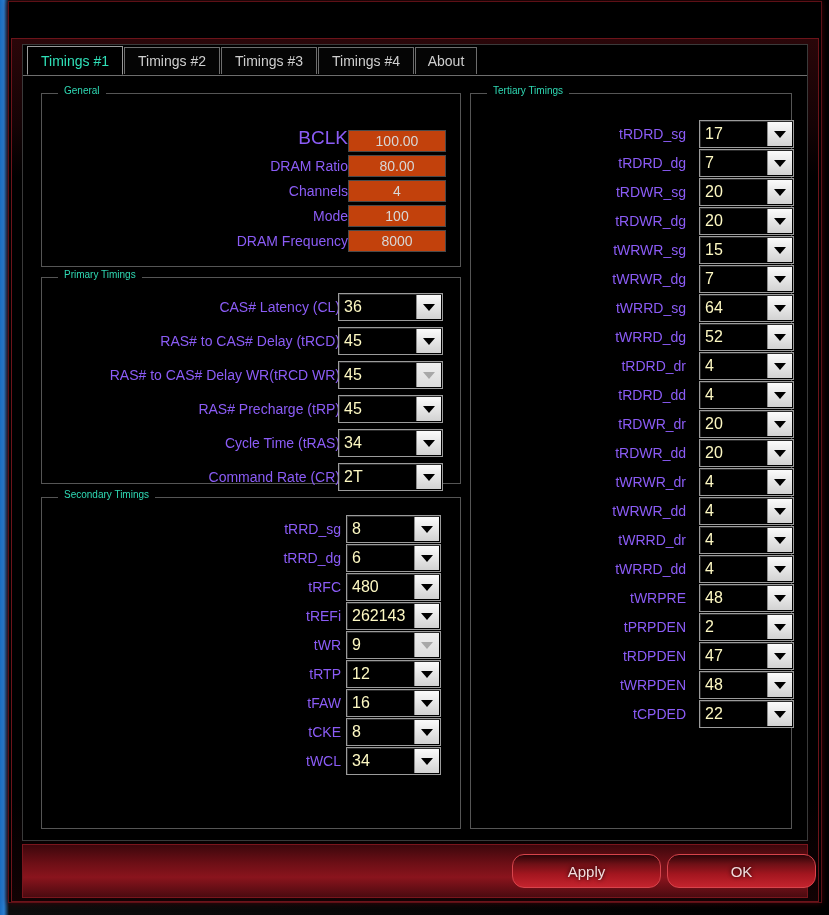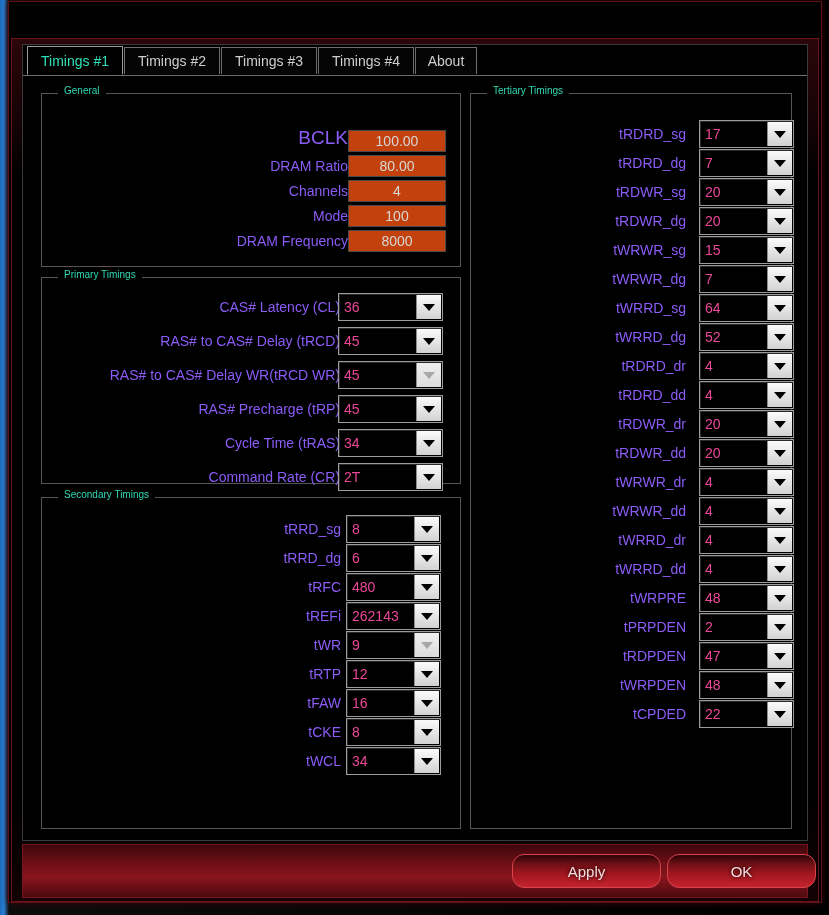--- a/index.html
+++ b/index.html
@@ -68,21 +68,21 @@
     background:#c2410c;border:1px solid #4a4a4a;
     color:#d7d7d7;font-size:14px;text-align:center;box-sizing:border-box;}
 
   .boardname{position:absolute;color:#9a9a9a;font-size:14px;white-space:nowrap;}
 
   
   .combo{position:absolute;height:28px;background:#000;
     border:1px solid #9b9b9b;box-sizing:border-box;cursor:pointer;
     box-shadow:inset 1px 1px 0 #2a2a2a;}
   .combo .val{position:absolute;left:5px;top:0;height:26px;line-height:26px;
-    color:#ec4899;font-size:14px;white-space:nowrap;text-align:right;}
+    color:#fef9c3;font-size:16px;white-space:nowrap;text-align:right;}
   .combo .arrowbox{position:absolute;right:1px;top:1px;width:24px;height:24px;
     background:linear-gradient(180deg,#fbfbfb,#d2d2d2);
     border-left:1px solid #8d8d8d;display:flex;align-items:center;justify-content:center;}
   .combo .arrowbox .tri{width:0;height:0;border-left:6px solid transparent;
     border-right:6px solid transparent;border-top:7px solid #000;}
   .combo.disabled .arrowbox{background:linear-gradient(180deg,#efefef,#dcdcdc);}
   .combo.disabled .arrowbox .tri{border-top-color:#a8a8a8;}
 
   
   #bottombar{position:absolute;left:10px;top:805px;width:784px;height:52px;

